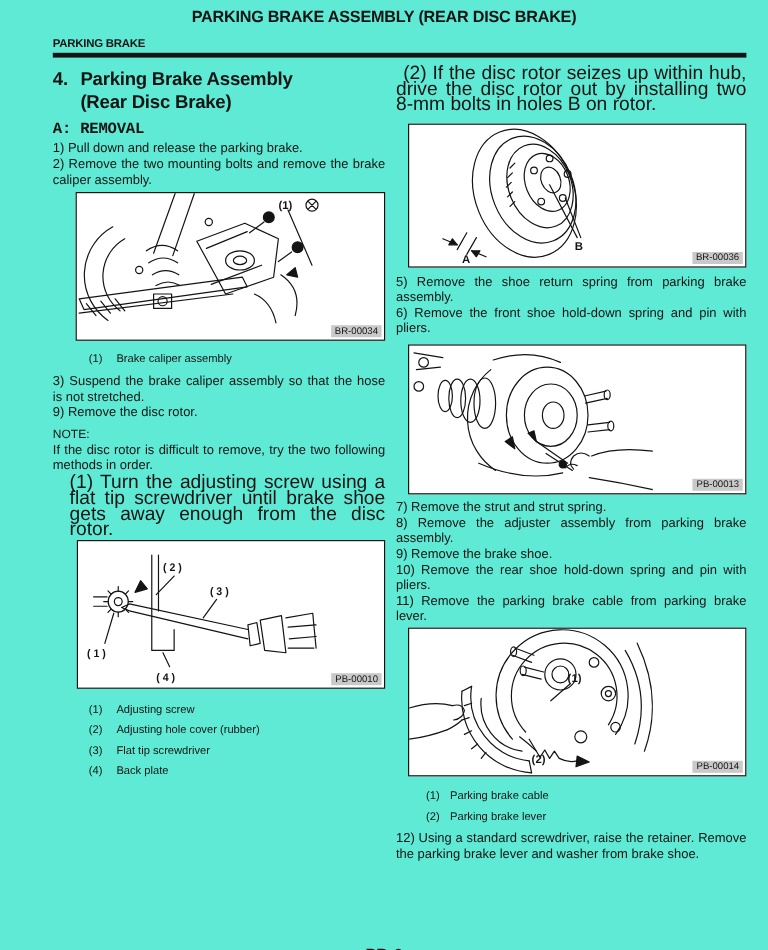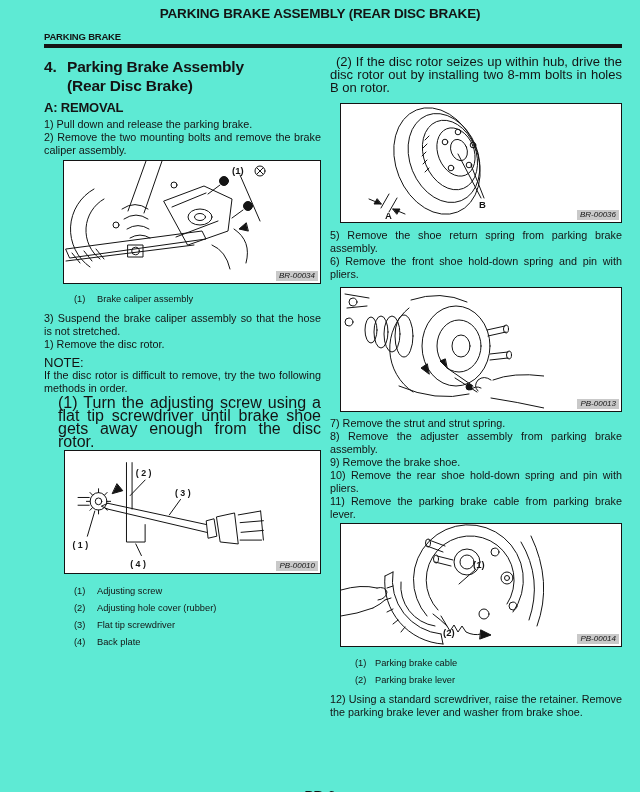--- a/index.html
+++ b/index.html
@@ -16,35 +16,35 @@
     letter-spacing:-0.2px;
   }
   .header-rule { position:absolute; top:44px; left:44px; width:578px; height:3.5px; background:#141414; }
 
   .col { position:absolute; }
   .col-left  { top:57px; left:44px;  width:277px; }
   .col-right { top:55px; left:330px; width:292px; }
 
   .h1 { display:flex; font-size:15.5px; font-weight:bold; line-height:19px; letter-spacing:-0.2px; }
   .h1-no { width:23px; flex:none; }
-  .h2 { font-size:13px; font-weight:bold; margin-top:5px; line-height:15px; letter-spacing:-0.2px; }
+  .h2 { font-size:13px; font-weight:bold; margin-top:5px; line-height:15px; letter-spacing:-0.2px;font-family:Liberation Mono, monospace; }
 
   p.step { margin:0; font-size:10.8px; line-height:13px; text-align:justify; }
   p.first { margin-top:3px; }
-  p.note-label { margin:5px 0 0 0; font-size:13px; line-height:13px; }
+  p.note-label { margin:5px 0 0 0; font-size:10px; line-height:13px; }
   p.method-indent { margin:0 0 0 14px; font-size:16px; line-height:13px; text-align:justify; }
-  p.method-hang { margin:0; font-size:13px; line-height:13px; text-align:justify; text-indent:6px; }
+  p.method-hang { margin:0; font-size:16px; line-height:13px; text-align:justify; text-indent:6px; }
 
   .fig { position:relative; border:1.5px solid #141414; background:#fff; box-sizing:content-box; }
   .fig svg { display:block; }
   .fig svg * { vector-effect:non-scaling-stroke; }
   .fig text { font-size:9.5px; font-weight:bold; fill:#141414; stroke:none; font-family:"Liberation Sans",sans-serif; }
   .fig-code {
     position:absolute; right:2px; bottom:2px; font-size:8px; line-height:10px;
-    background:#c9c9c9; padding:0 3px; color:#141414;font-style:italic;
+    background:#c9c9c9; padding:0 3px; color:#141414;
   }
   .fig1 { margin:3px 0 0 19px; }
   .fig2 { margin:2px 0 0 20px; }
   .figr { margin-left:10px; }
 
   .cap { display:flex; font-size:9.3px; line-height:17px; }
   .cap-left { padding-left:30px; }
   .cap-right { padding-left:25px; }
   .cap-n { flex:none; }
   .cap-left .cap-n { width:23px; }
@@ -107,21 +107,21 @@
       </svg>
       <div class="fig-code">BR-00034</div>
     </div>
 
     <div class="cap cap-left cap-one">
       <span class="cap-n">(1)</span>
       <span class="cap-t">Brake caliper assembly</span>
     </div>
 
     <p class="step" style="margin-top:7px">3) Suspend the brake caliper assembly so that the hose is not stretched.</p>
-    <p class="step">1) Remove the disc rotor.</p>
+    <p class="step">9) Remove the disc rotor.</p>
 
     <p class="note-label">NOTE:</p>
     <p class="step">If the disc rotor is difficult to remove, try the two following methods in order.</p>
 
     <p class="method-indent" style="margin-top:1px">(1) Turn the adjusting screw using a flat tip screwdriver until brake shoe gets away enough from the disc rotor.</p>
 
     <div class="fig fig2">
       <svg width="204" height="122" viewBox="0 0 219 126" preserveAspectRatio="none">
         <g stroke="#141414" fill="none" stroke-width="1" stroke-linecap="round" stroke-linejoin="round">
           <circle cx="36" cy="52" r="9"></circle>

